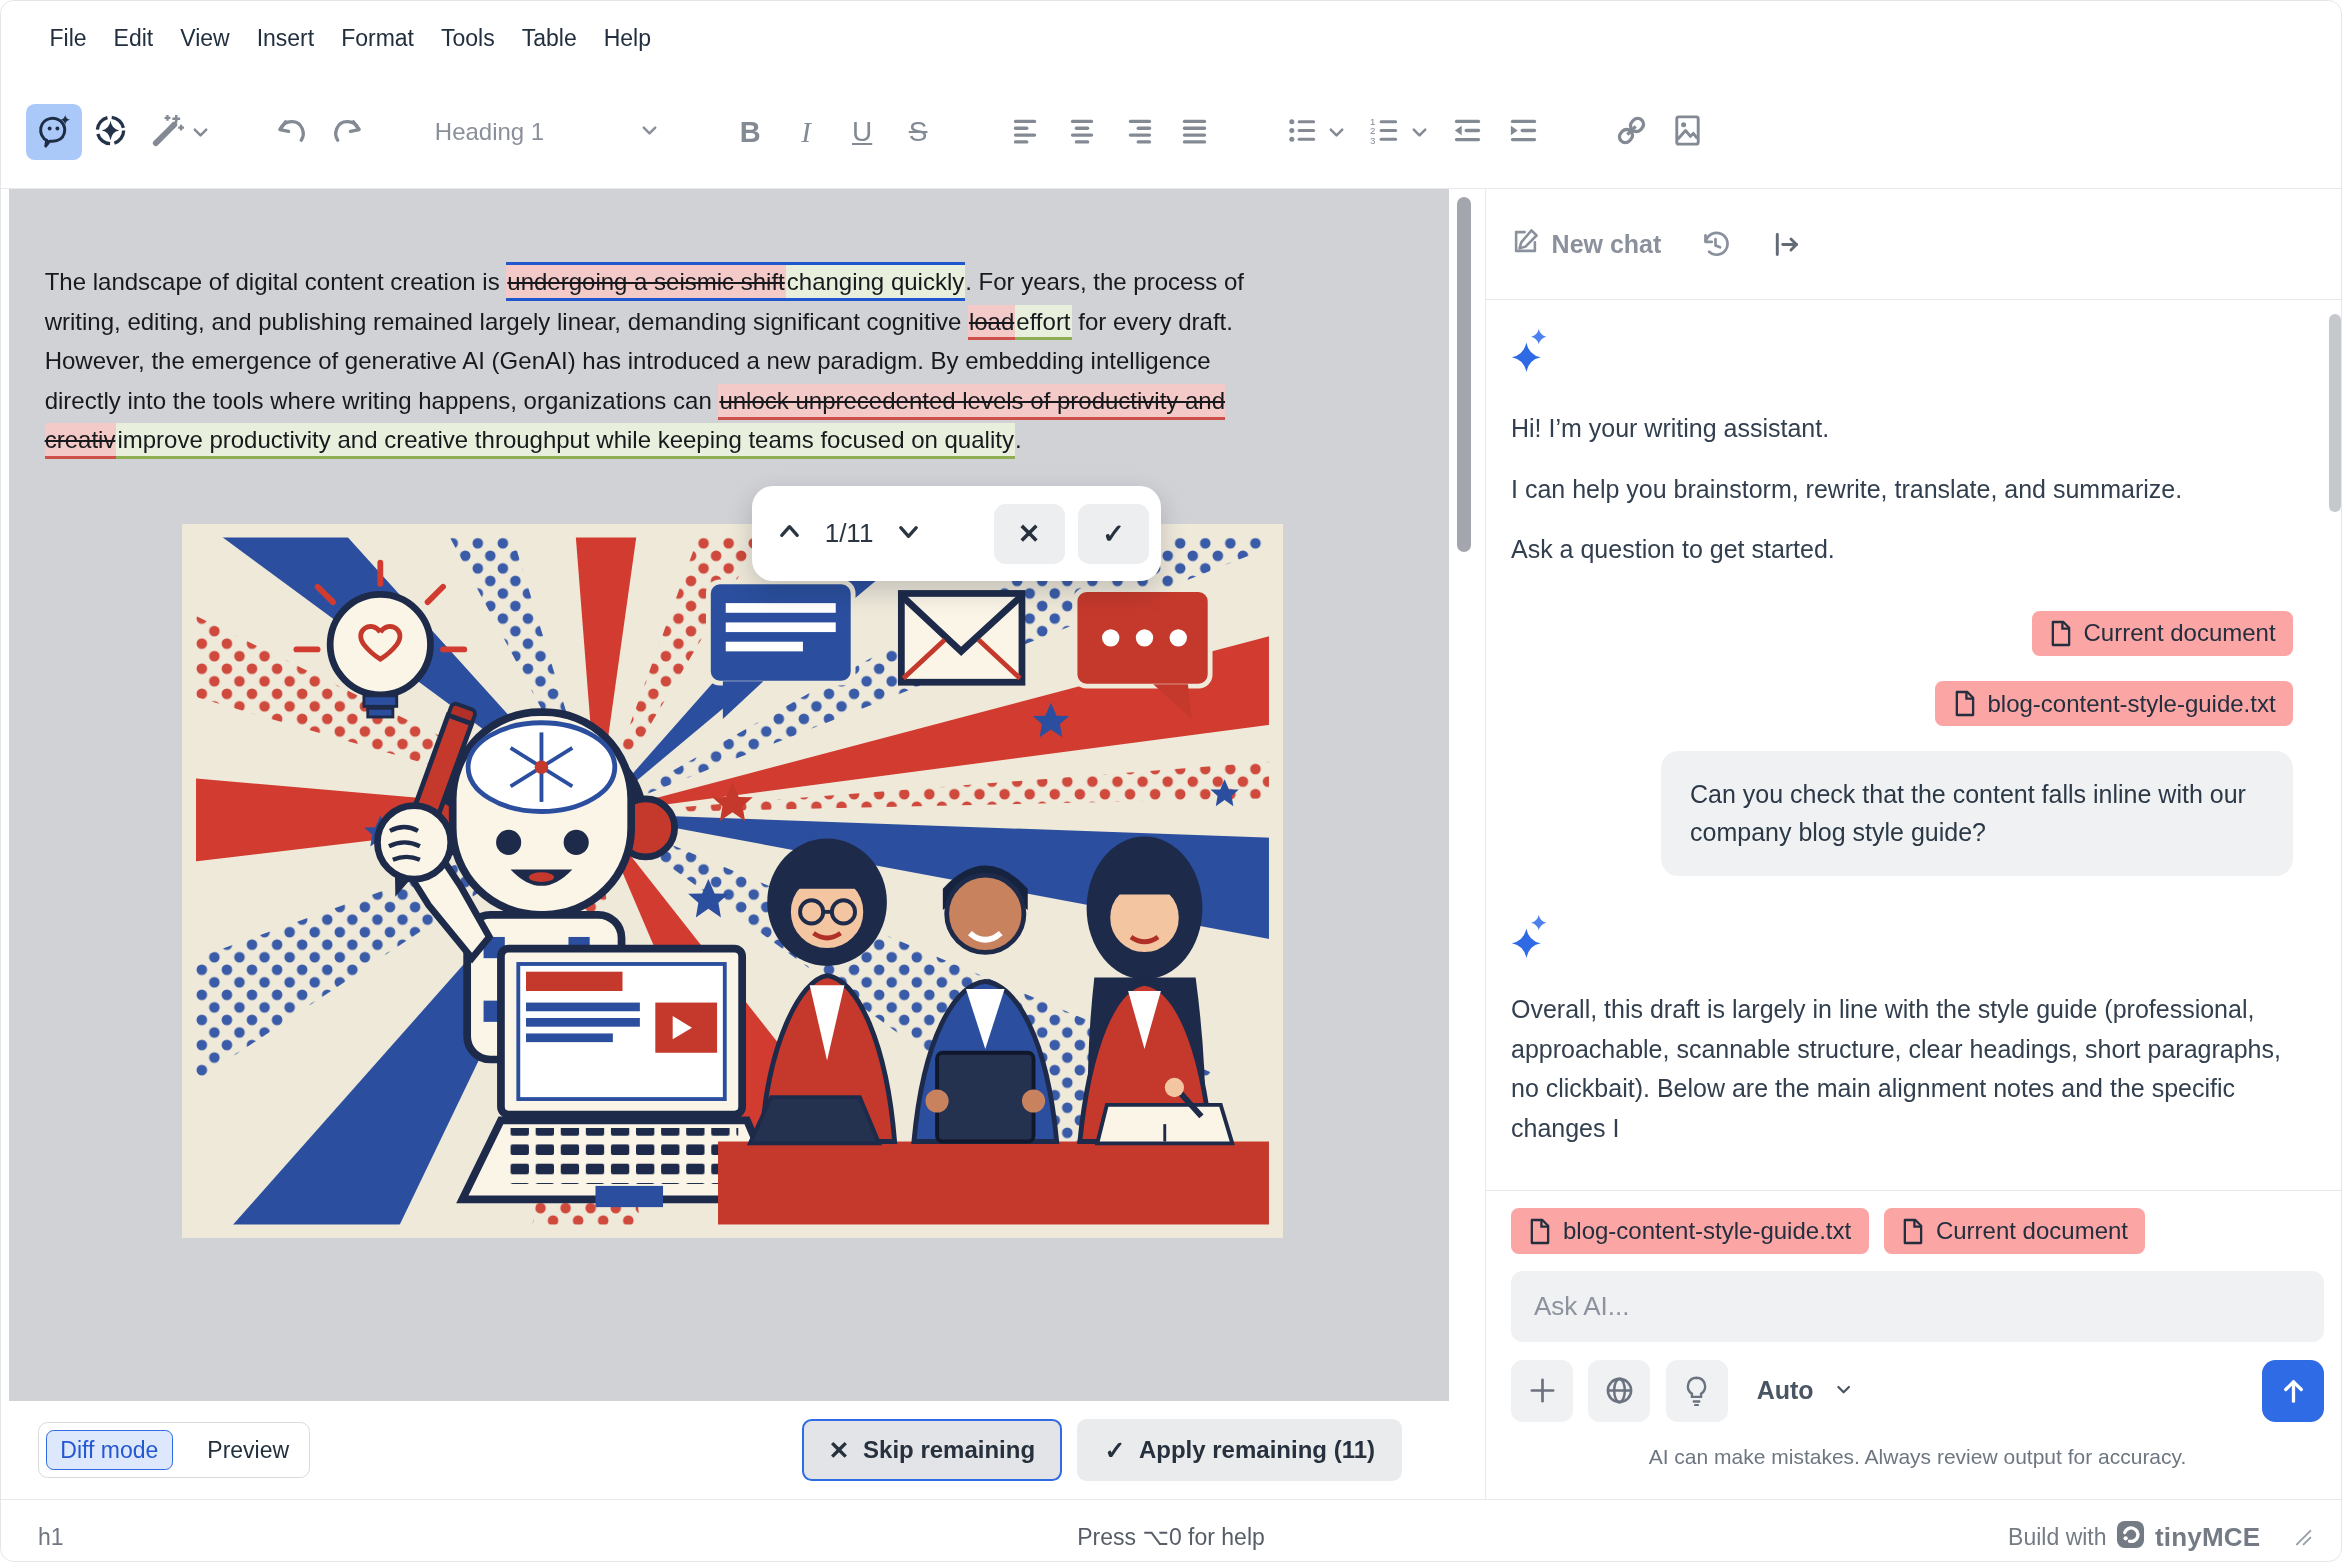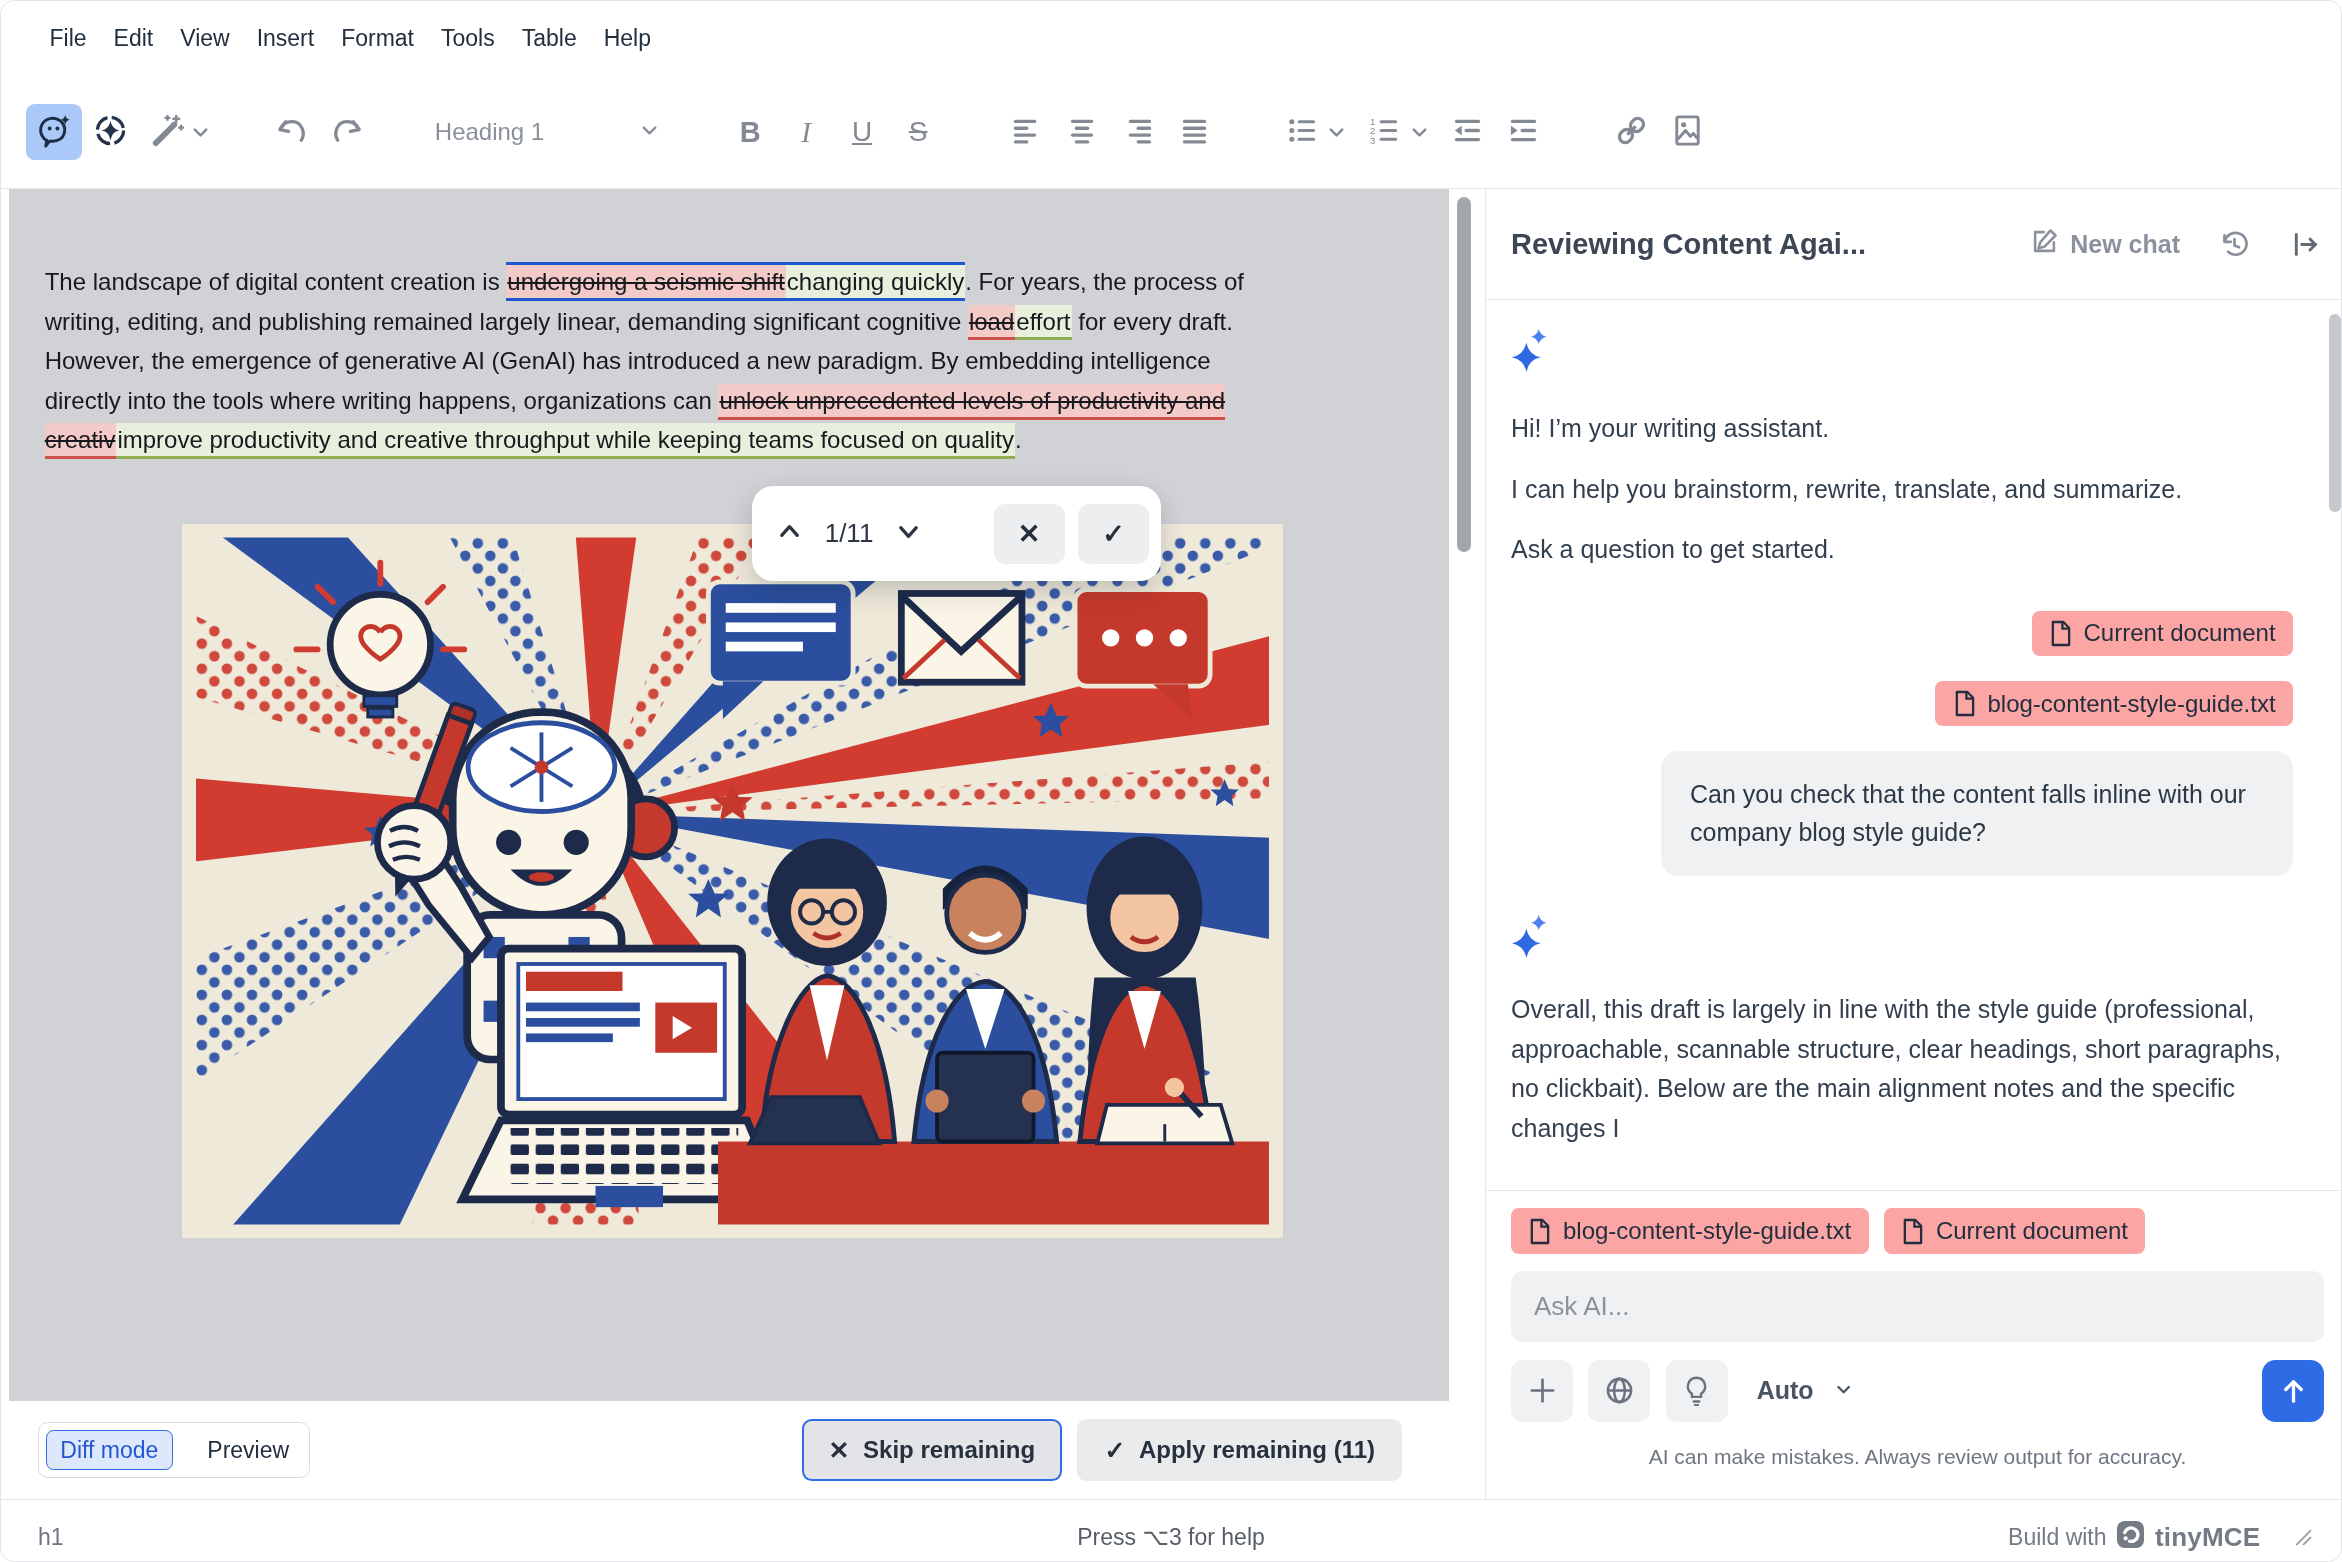--- a/index.html
+++ b/index.html
@@ -531,21 +531,20 @@
           <div class="abtn apply">
             <span class="g">✓</span>
             <span>Apply remaining (11)</span>
           </div>
         </div>
       </div>
     </div>
 
     <aside class="sidebar">
       <div class="sb-header">
-        <div class="sb-title">Reviewing Content Agai...</div>
         <div class="newchat">
           <span>
             <svg width="29" height="29" viewBox="0 0 34 34" fill="none" stroke="currentColor" stroke-width="3">
               <path d="M28 18 L28 28 L6 28 L6 6 L16 6" stroke-linecap="round" stroke-linejoin="round"></path>
               <path d="M24 4 L30 10 L17 23 L10 25 L12 18 Z" stroke-linejoin="round"></path>
             </svg>
           </span>
           <span>New chat</span>
         </div>
         <span class="hicon">
@@ -664,21 +663,21 @@
           </svg>
         </div>
       </div>
 
       <div class="sb-disclaimer">AI can make mistakes. Always review output for accuracy.</div>
     </aside>
   </div>
 
   <div class="statusbar">
     <span class="elpath">h1</span>
-    <span class="helptext">Press ⌥3 for help</span>
+    <span class="helptext">Press ⌥0 for help</span>
     <div class="brand">
       <span>Build with</span>
       <span>
         <svg width="29" height="29" viewBox="0 0 30 30">
             <rect x="1" y="1" width="28" height="28" rx="8" fill="#747b85"></rect>
             <path d="M9 13 a7 7 0 1 1 5 9" fill="none" stroke="#fff" stroke-width="3.4" stroke-linecap="round"></path>
             <circle cx="10" cy="19" r="2.2" fill="#fff"></circle>
           </svg>
       </span>
       <b>tinyMCE</b>

